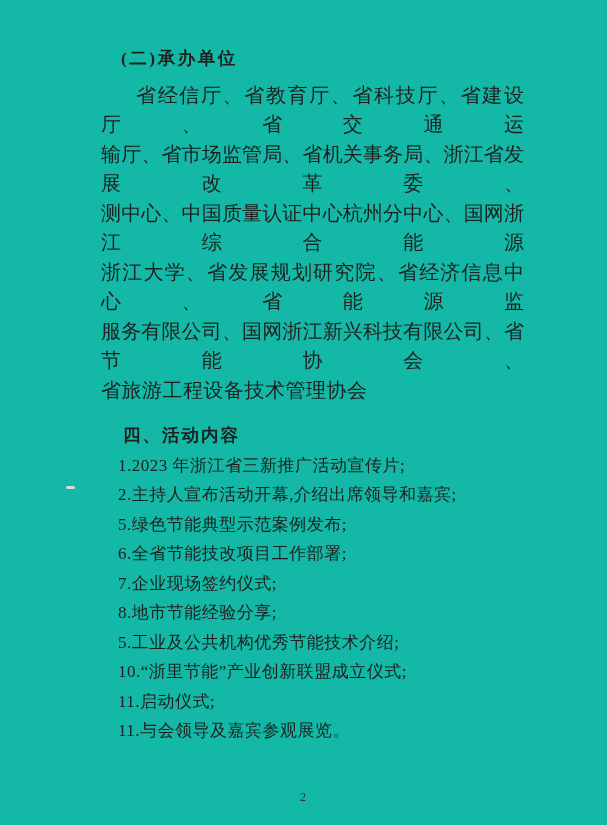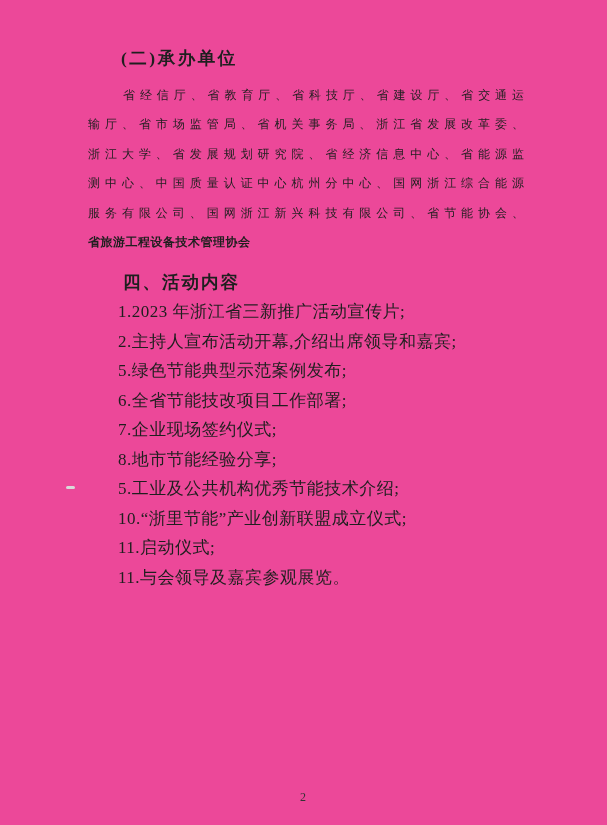--- a/index.html
+++ b/index.html
@@ -4,21 +4,21 @@
 <style>
   html, body {
     margin: 0;
     padding: 0;
     background: #ffffff;
   }
   .page {
     position: relative;
     width: 607px;
     height: 825px;
-    background: #ec4899;
+    background: #14b8a6;
     overflow: hidden;
     font-family: "Liberation Serif", "DejaVu Serif", serif;
     color: #1f1f1f;
   }
   .doc {
     position: absolute;
     left: 88px;
     top: 44px;
     width: 436px;
   }
@@ -42,37 +42,37 @@
   }
   
   .h-hei {
     font-family: "Liberation Sans", "DejaVu Sans", sans-serif;
     font-size: 17.5px;
     font-weight: bold;
     line-height: 29.5px;
     letter-spacing: 2px;
     text-indent: 35px;
     white-space: nowrap;
-    margin-top: 10px;
+    margin-top: 16px;
   }
   
   .pline {
-    font-size: 12px;
+    font-size: 20px;
     line-height: 29.5px;
     text-align: justify;
     text-align-last: justify;
+    margin-left: 13px;
   }
   .pline.indent {
     text-indent: 35px;
   }
   .pline.last {
     text-align: left;
     text-align-last: left;
     letter-spacing: 0.5px;
-    font-weight: bold;
   }
   .agenda .line {
     text-indent: 30px;
   }
   .pageno {
     position: absolute;
     left: 0;
     right: 0;
     top: 790px;
     text-align: center;
@@ -94,22 +94,22 @@
 <body>
 
 <div class="page">
   <div class="doc">
 
     <div class="h-kai first">(二)承办单位</div>
 
     <div class="para">
       <div class="pline indent">省经信厅、省教育厅、省科技厅、省建设厅、省交通运</div>
       <div class="pline">输厅、省市场监管局、省机关事务局、浙江省发展改革委、</div>
+      <div class="pline">测中心、中国质量认证中心杭州分中心、国网浙江综合能源</div>
       <div class="pline">浙江大学、省发展规划研究院、省经济信息中心、省能源监</div>
-      <div class="pline">测中心、中国质量认证中心杭州分中心、国网浙江综合能源</div>
       <div class="pline">服务有限公司、国网浙江新兴科技有限公司、省节能协会、</div>
       <div class="pline last">省旅游工程设备技术管理协会</div>
     </div>
 
     <div class="h-hei">四、活动内容</div>
 
 
     <div class="agenda">
       <div class="line">1.2023 年浙江省三新推广活动宣传片;</div>
       <div class="line">2.主持人宣布活动开幕,介绍出席领导和嘉宾;</div>

